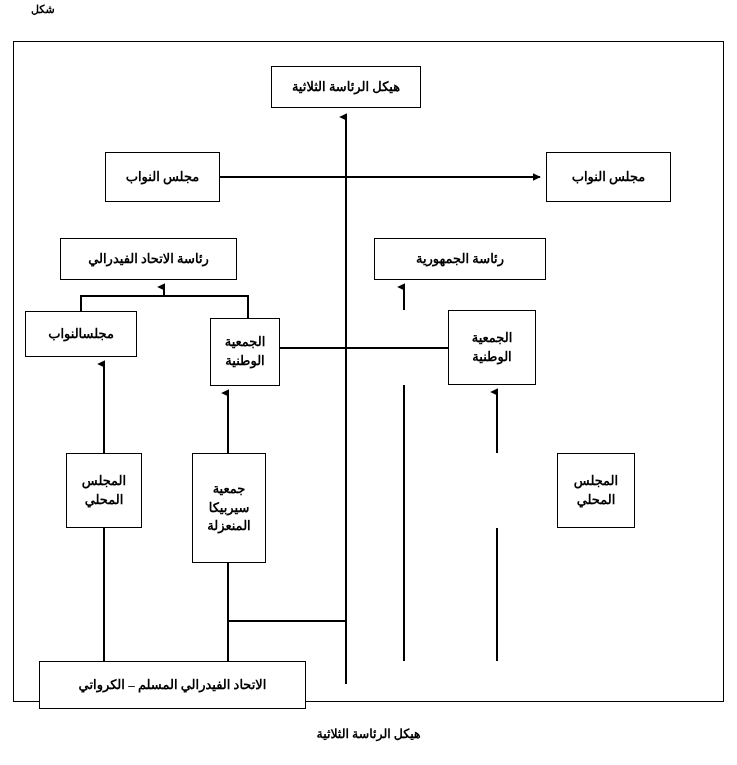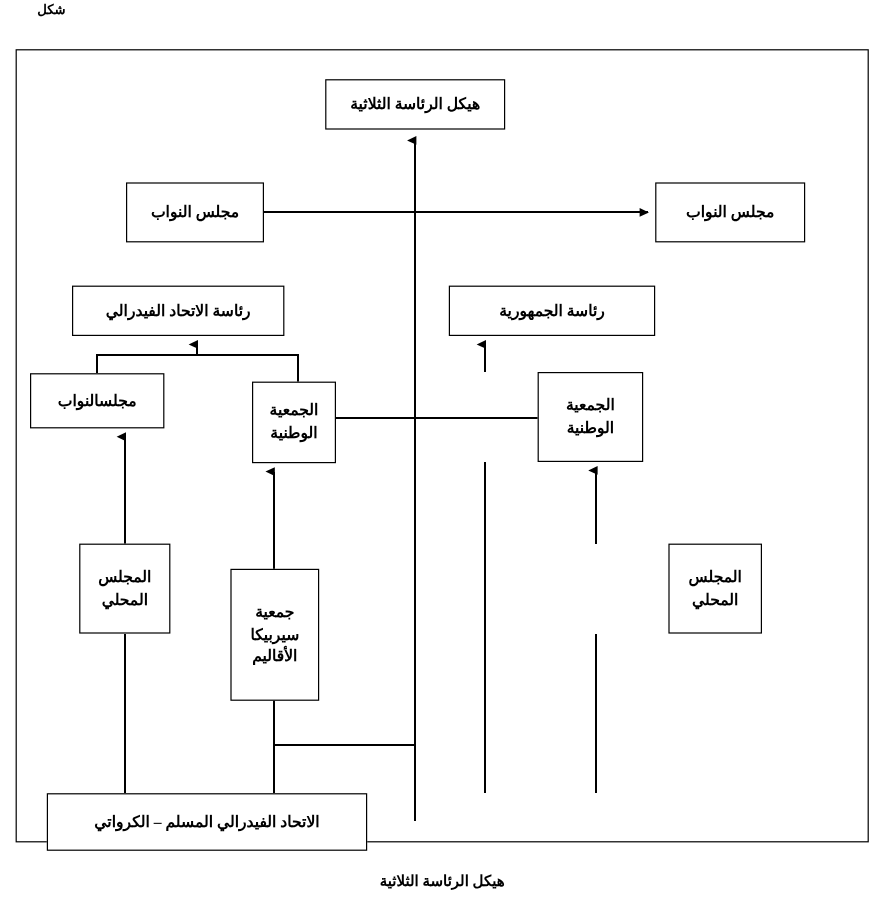--- a/index.html
+++ b/index.html
@@ -162,24 +162,24 @@
   <div class="node-box" style="left:448px; top:310px; width:88px; height:75px;">
     <span class="line">الجمعية</span>
     <span class="line">الوطنية</span>
   </div>
 
   <div class="node-box" style="left:66px; top:453px; width:76px; height:75px;">
     <span class="line">المجلس</span>
     <span class="line">المحلي</span>
   </div>
 
-  <div class="node-box" style="left:192px; top:453px; width:74px; height:110px;margin-top:21px;">
+  <div class="node-box" style="left:192px; top:453px; width:74px; height:110px;">
     <span class="line">جمعية</span>
     <span class="line">سيربيكا</span>
-    <span class="line">الأقاليم</span>
+    <span class="line">المنعزلة</span>
   </div>
 
   <div class="node-box" style="left:557px; top:453px; width:78px; height:75px;">
     <span class="line">المجلس</span>
     <span class="line">المحلي</span>
   </div>
 
   <div class="node-box" style="left:39px; top:661px; width:267px; height:48px;">
     <span class="line">الاتحاد الفيدرالي المسلم – الكرواتي</span>
   </div>

